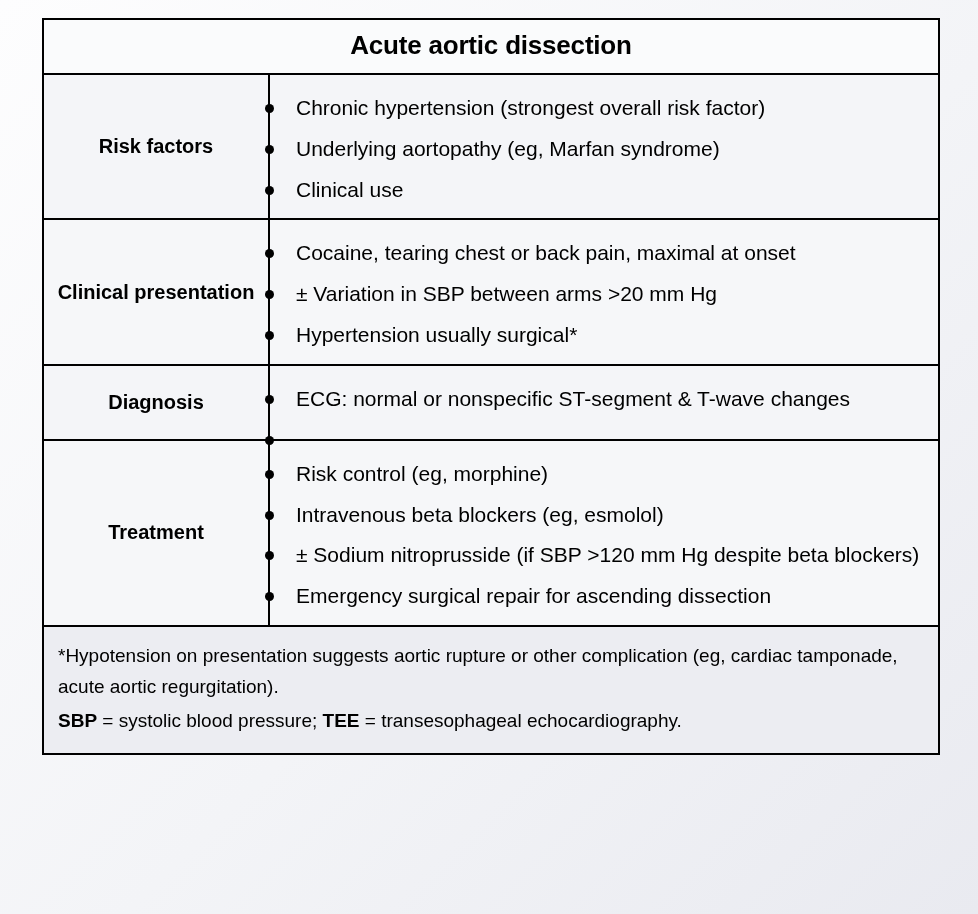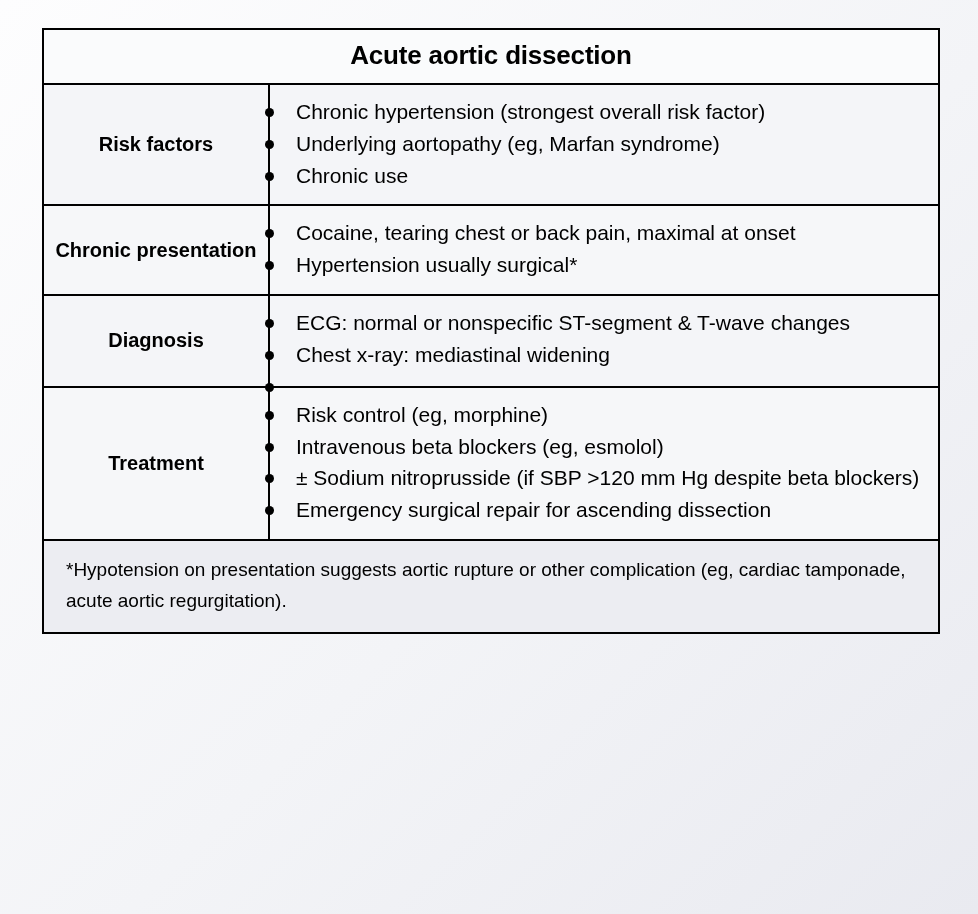--- a/index.html
+++ b/index.html
@@ -11,21 +11,21 @@
     height: 914px;
     background: linear-gradient(135deg, #fdfdfe 0%, #f3f4f7 55%, #e9eaf0 100%);
     font-family: "Liberation Sans", sans-serif;
     color: #000;
     overflow: hidden;
   }
 
   .sheet {
     position: absolute;
     left: 42px;
-    top: 28px;
+    top: 18px;
     width: 898px;
     border: 2px solid #000;
     box-sizing: border-box;
     background: #f5f6f8;
   }
 
   
   .title-row {
     border-bottom: 2px solid #000;
     background: #fafbfc;
@@ -63,45 +63,45 @@
     font-size: 20px;
     font-weight: bold;
     line-height: 1.35;
   }
 
   .content-cell {
     position: relative;
     flex: 1;
     box-sizing: border-box;
     border-left: 2px solid #000;
-    padding: 12px 14px 12px 26px;
+    padding: 18px 14px 12px 26px;
   }
 
   .bullet-line {
     position: relative;
     font-size: 21px;
     line-height: 1.42;
     padding-bottom: 2px;
   }
-  .bullet-line + .bullet-line { margin-top: 0; }
+  .bullet-line + .bullet-line { margin-top: 9px; }
 
   .bullet-dot {
     position: absolute;
     left: -31px;
     top: 11px;
     width: 9px;
     height: 9px;
     border-radius: 50%;
     background: #000;
   }
 
   
   .footnote {
     background: #ecedf2;
-    padding: 14px 14px 16px 22px;
+    padding: 14px 14px 16px 14px;
   }
   .footnote p {
     margin: 0;
     font-size: 19px;
     line-height: 1.62;
   }
   .footnote p + p { margin-top: 4px; }
   .abbr { font-weight: bold; }
 </style>
 </head>
@@ -121,53 +121,53 @@
       <div class="bullet-line">
         <span class="bullet-dot"></span>
         <span>Chronic hypertension (strongest overall risk factor)</span>
       </div>
       <div class="bullet-line">
         <span class="bullet-dot"></span>
         <span>Underlying aortopathy (eg, Marfan syndrome)</span>
       </div>
       <div class="bullet-line">
         <span class="bullet-dot"></span>
-        <span>Chronic use</span>
+        <span>Clinical use</span>
       </div>
     </div>
   </div>
 
   <div class="row">
     <div class="label-cell">
-      <div class="label-text">Chronic presentation</div>
+      <div class="label-text">Clinical presentation</div>
     </div>
     <div class="content-cell">
       <div class="bullet-line">
         <span class="bullet-dot"></span>
         <span>Cocaine, tearing chest or back pain, maximal at onset</span>
       </div>
       <div class="bullet-line">
         <span class="bullet-dot"></span>
+        <span>± Variation in SBP between arms &gt;20 mm Hg</span>
+      </div>
+      <div class="bullet-line">
+        <span class="bullet-dot"></span>
         <span>Hypertension usually surgical*</span>
       </div>
     </div>
   </div>
 
   <div class="row">
     <div class="label-cell">
       <div class="label-text">Diagnosis</div>
     </div>
     <div class="content-cell">
       <div class="bullet-line">
         <span class="bullet-dot"></span>
         <span>ECG: normal or nonspecific ST-segment &amp; T-wave changes</span>
-      </div>
-      <div class="bullet-line">
-        <span class="bullet-dot"></span>
-        <span>Chest x-ray: mediastinal widening</span>
       </div>
       <div class="bullet-line">
         <span class="bullet-dot"></span>
       </div>
     </div>
   </div>
 
   <div class="row row-treatment">
     <div class="label-cell">
       <div class="label-text">Treatment</div>
@@ -187,15 +187,16 @@
       </div>
       <div class="bullet-line">
         <span class="bullet-dot"></span>
         <span>Emergency surgical repair for ascending dissection</span>
       </div>
     </div>
   </div>
 
   <div class="footnote">
     <p>*Hypotension on presentation suggests aortic rupture or other complication (eg, cardiac tamponade, acute aortic regurgitation).</p>
+    <p><span class="abbr">SBP</span><span> = systolic blood pressure; </span><span class="abbr">TEE</span><span> = transesophageal echocardiography.</span></p>
   </div>
 
 </div>
 
 </body></html>

